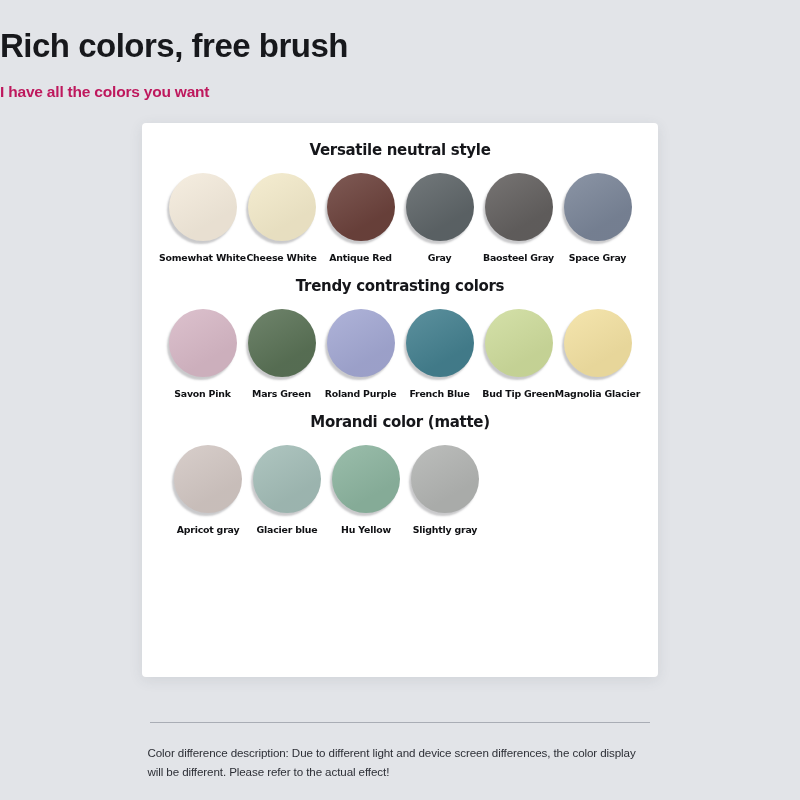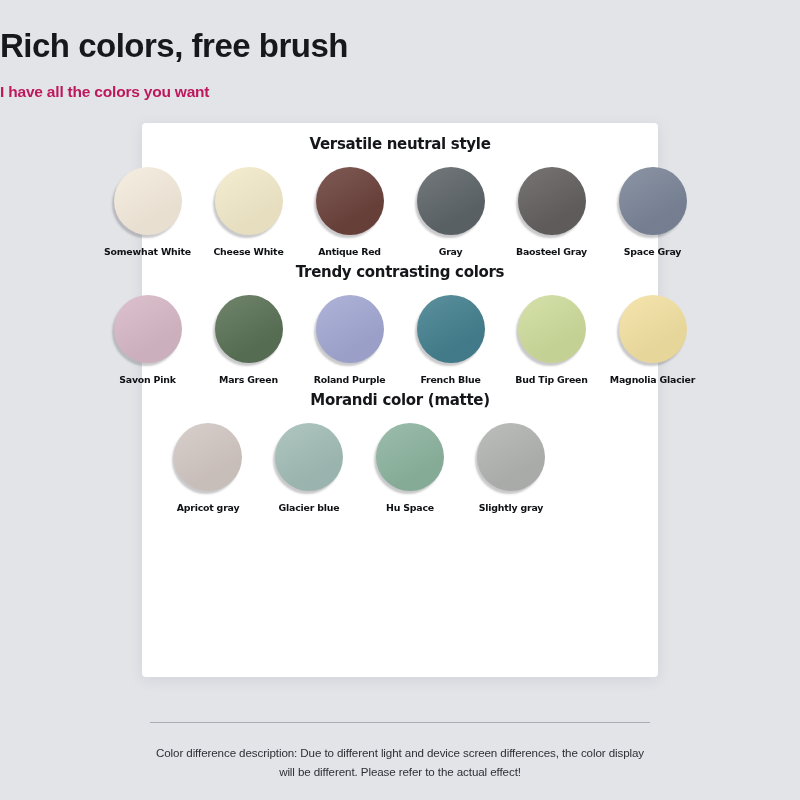--- a/index.html
+++ b/index.html
@@ -32,38 +32,38 @@
     color: #be185d;
     letter-spacing: -0.2px;
   }
   .card {
     margin-top: 22px;
     width: 516px;
     height: 554px;
     background: #ffffff;
     border-radius: 4px;
     box-shadow: 0 3px 14px rgba(60,65,80,0.10);
-    padding-top: 12px;
+    padding-top: 18px;
   }
   .group { width: 100%; }
-  .group + .group { margin-top: 6px; }
+  .group + .group { margin-top: 14px; }
   .group-title {
     text-align: center;
     font-size: 15px;
     font-weight: 700;
     color: #15161a;
     font-family: "DejaVu Sans", sans-serif;
     letter-spacing: -0.3px;
     margin-bottom: 10px;
   }
   .swatch-row {
     display: flex;
     justify-content: center;
     align-items: flex-start;
-    gap: 29px;
+    gap: 7px;
     padding: 0 14px;
   }
   .swatch-row.left { justify-content: flex-start; padding-left: 30px; }
   .swatch {
     width: 72px;
     display: flex;
     flex-direction: column;
     align-items: center;
   }
   .disc-wrap {
@@ -103,21 +103,21 @@
     align-items: center;
   }
   .divider {
     width: 500px;
     height: 1px;
     background: #a9adb5;
     margin-bottom: 21px;
   }
   .disclaimer {
     width: 505px;
-    text-align: center;
+    text-align: left;
     font-size: 11.6px;
     color: #2d2f36;
     line-height: 1.62;
     letter-spacing: -0.1px;
   }
 </style>
 </head>
 <body>
 
 <div class="page">
@@ -223,21 +223,21 @@
             <div class="swatch">
               <div class="disc-wrap">
                 <div class="disc" style="background: rgb(163, 189, 183);"></div>
               </div>
               <div class="swatch-label">Glacier blue</div>
             </div>
             <div class="swatch">
               <div class="disc-wrap">
                 <div class="disc" style="background: rgb(140, 180, 159);"></div>
               </div>
-              <div class="swatch-label">Hu Space</div>
+              <div class="swatch-label">Hu Yellow</div>
             </div>
             <div class="swatch">
               <div class="disc-wrap">
                 <div class="disc" style="background: rgb(178, 180, 178);"></div>
               </div>
               <div class="swatch-label">Slightly gray</div>
             </div>
           </div>
         </div>
       </div>

